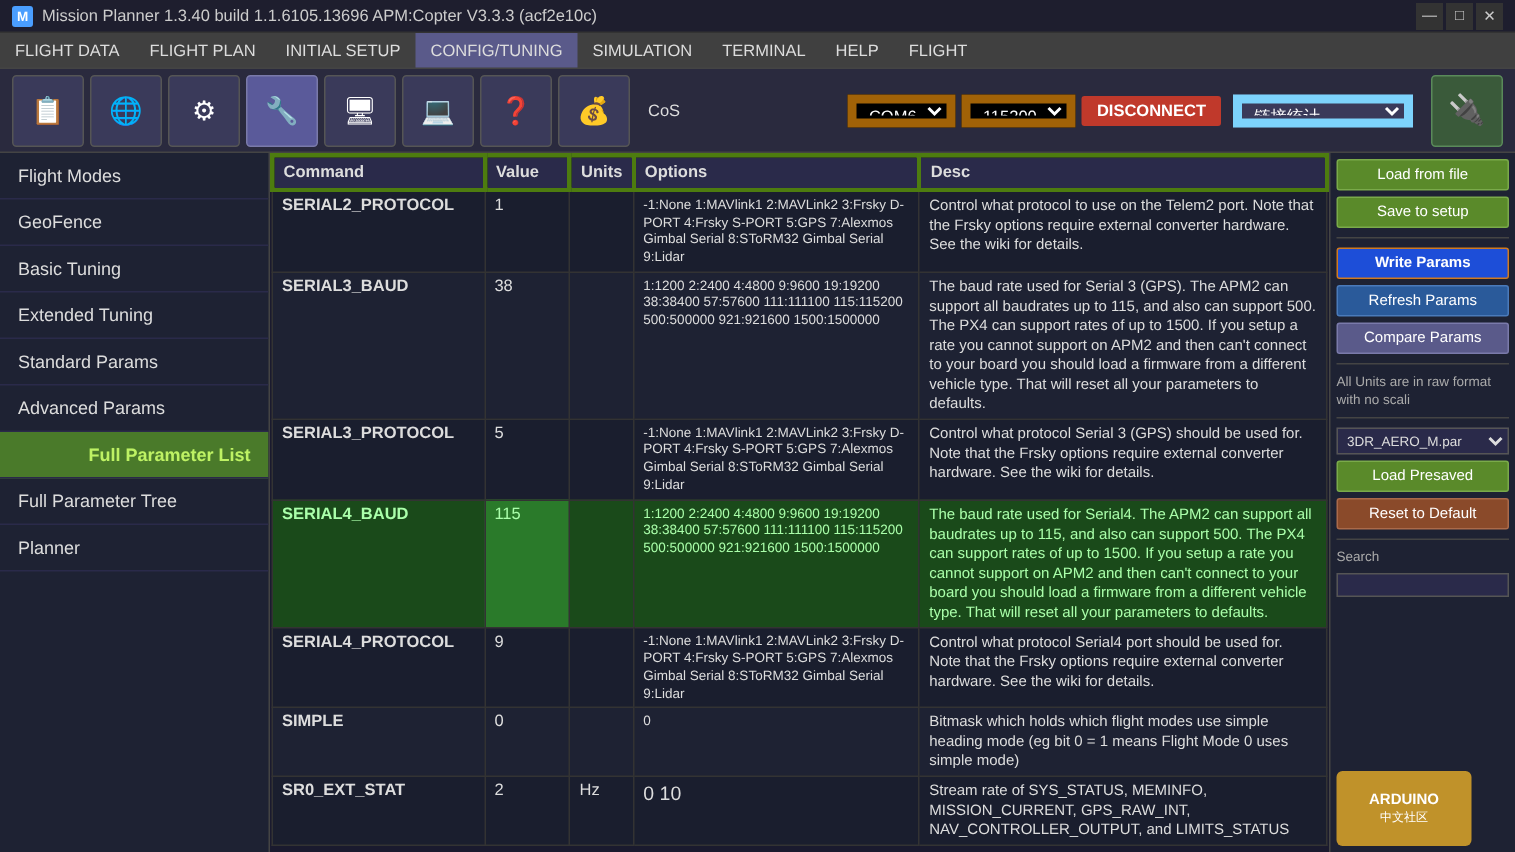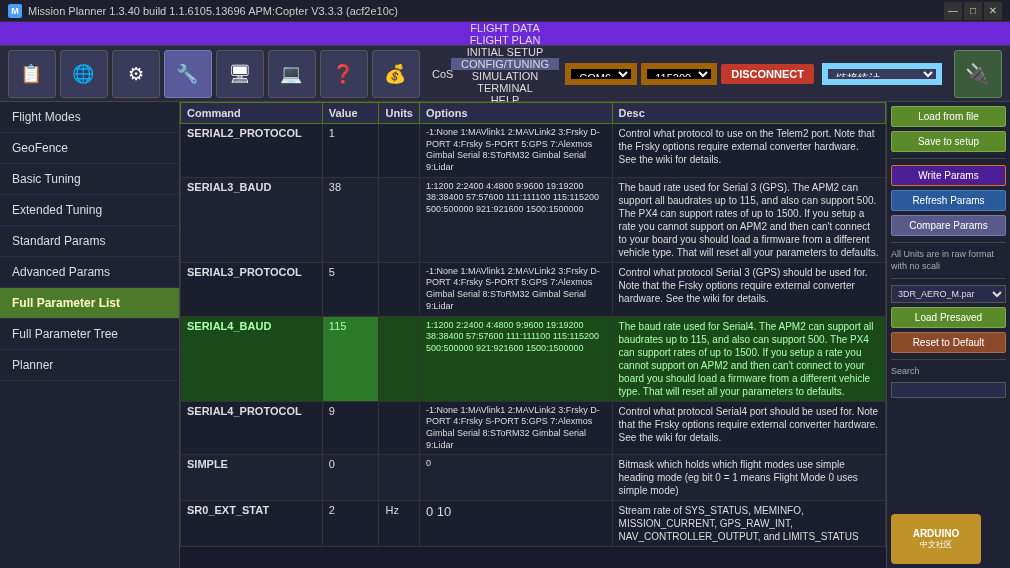--- a/index.html
+++ b/index.html
@@ -7,21 +7,21 @@
     
     
     .title-bar { background: #1e1e2e; height: 22px; display: flex; align-items: center; padding: 0 8px; justify-content: space-between; border-bottom: 1px solid #333; }
     .title-bar-left { display: flex; align-items: center; gap: 6px; }
     .title-bar-icon { width: 14px; height: 14px; background: #4a9eff; border-radius: 2px; display: flex; align-items: center; justify-content: center; font-size: 9px; color: white; font-weight: bold; }
     .title-bar-text { font-size: 11px; color: #ccc; }
     .title-bar-controls { display: flex; gap: 2px; }
     .title-btn { width: 18px; height: 18px; background: #333; border: none; color: #ccc; cursor: pointer; font-size: 10px; display: flex; align-items: center; justify-content: center; }
     
     
-    .menu-bar { background: #6d28d9; height: 24px; display: flex; align-items: center; border-bottom: 1px solid #444; flex-direction: column; }
+    .menu-bar { background: #404040; height: 24px; display: flex; align-items: center; border-bottom: 1px solid #444; }
     .menu-item { padding: 0 10px; height: 100%; display: flex; align-items: center; font-size: 11px; color: #ddd; cursor: pointer; white-space: nowrap; }
     .menu-item.active { background: #5a5a8a; }
     
     
     .toolbar { background: #2a2a3e; height: 56px; display: flex; align-items: center; padding: 0 8px; gap: 4px; border-bottom: 1px solid #444; }
     .tool-group { display: flex; gap: 4px; align-items: center; }
     .tool-btn { display: flex; flex-direction: column; align-items: center; justify-content: center; width: 48px; height: 48px; background: #3a3a5a; border: 1px solid #555; cursor: pointer; border-radius: 3px; padding: 4px; }
     .tool-icon { font-size: 18px; }
     .tool-btn.active-tab { background: #5a5a9a; border-color: #7a7aaa; }
     
@@ -29,42 +29,42 @@
     .conn-select { background: #000000; border: 6px solid #a16207; color: #fff; font-size: 11px; padding: 2px 4px; height: 22px; }
     .conn-btn { background: #c0392b; border: none; color: white; padding: 4px 10px; cursor: pointer; font-size: 11px; font-weight: bold; border-radius: 2px; }
     .link-select { background: #3a3a5a; border: 6px solid #7dd3fc; color: #fff; font-size: 11px; padding: 2px 4px; height: 22px; width: 120px; }
     
     
     .main { display: flex; height: calc(568px - 22px - 24px - 56px); }
     
     
     .sidebar { width: 180px; background: #1e2233; border-right: 1px solid #444; flex-shrink: 0; overflow-y: auto; }
     .sidebar-item { padding: 8px 12px; color: #ddd; cursor: pointer; border-bottom: 1px solid #2a2a4a; font-size: 12px; }
-    .sidebar-item.active { background: #4a7a2a; color: #fef9c3; font-weight: bold; }
+    .sidebar-item.active { background: #4a7a2a; color: #bef264; font-weight: bold; text-align: right; }
     
     
     .param-table-container { flex: 1; overflow-y: auto; overflow-x: hidden; }
     .param-table { width: 100%; border-collapse: collapse; }
-    .param-table th { background: #2a2a4a; color: #ddd; padding: 4px 6px; border: 1px solid #4d7c0f; text-align: left; font-size: 11px; position: sticky; top: 0; z-index: 1; }
+    .param-table th { background: #2a2a4a; color: #ddd; padding: 4px 6px; border: 3px solid #4d7c0f; text-align: left; font-size: 11px; position: sticky; top: 0; z-index: 1; }
     .param-table td { border: 1px solid #333; padding: 3px 6px; font-size: 11px; color: #ddd; vertical-align: top; }
     .param-table tr:nth-child(even) { background: #1e2233; }
     .param-table tr:nth-child(odd) { background: #1a1e2e; }
     .param-row-highlight { background: #1a4a1a !important; }
     .param-row-highlight td { color: #aaffaa; margin-top: 41px; }
     
     .col-command { width: 145px; }
     .col-value { width: 60px; }
     .col-units { width: 40px; }
     .col-options { width: 220px; }
     .col-desc { width: 300px; }
     
     
     .right-panel { width: 124px; background: #1e2233; border-left: 1px solid #444; padding: 4px; display: flex; flex-direction: column; gap: 4px; }
     .right-btn { background: #5a8a2a; border: 1px solid #7aaa4a; color: white; padding: 4px 6px; font-size: 10px; cursor: pointer; border-radius: 2px; text-align: center; white-space: nowrap; }
-    .right-btn.orange { background: #4c1d95; border-color: #d07a20; }
+    .right-btn.orange { background: #1d4ed8; border-color: #d07a20; font-weight: bold; }
     .right-btn.blue { background: #2a5a9a; border-color: #4a7aba; }
     .right-separator { height: 1px; background: #444; margin: 2px 0; }
     .right-text { font-size: 9px; color: #aaa; line-height: 1.3; }
     .right-select { background: #2a2a4a; border: 1px solid #555; color: #ddd; font-size: 9px; padding: 2px; width: 100%; }
     .right-input { background: #2a2a4a; border: 1px solid #555; color: #ddd; font-size: 9px; padding: 2px; width: 100%; }
     
     
     .cos-area { display: flex; align-items: center; margin-left: 8px; }
     .cos-label { font-size: 11px; color: #ddd; margin-right: 4px; }
   </style>

